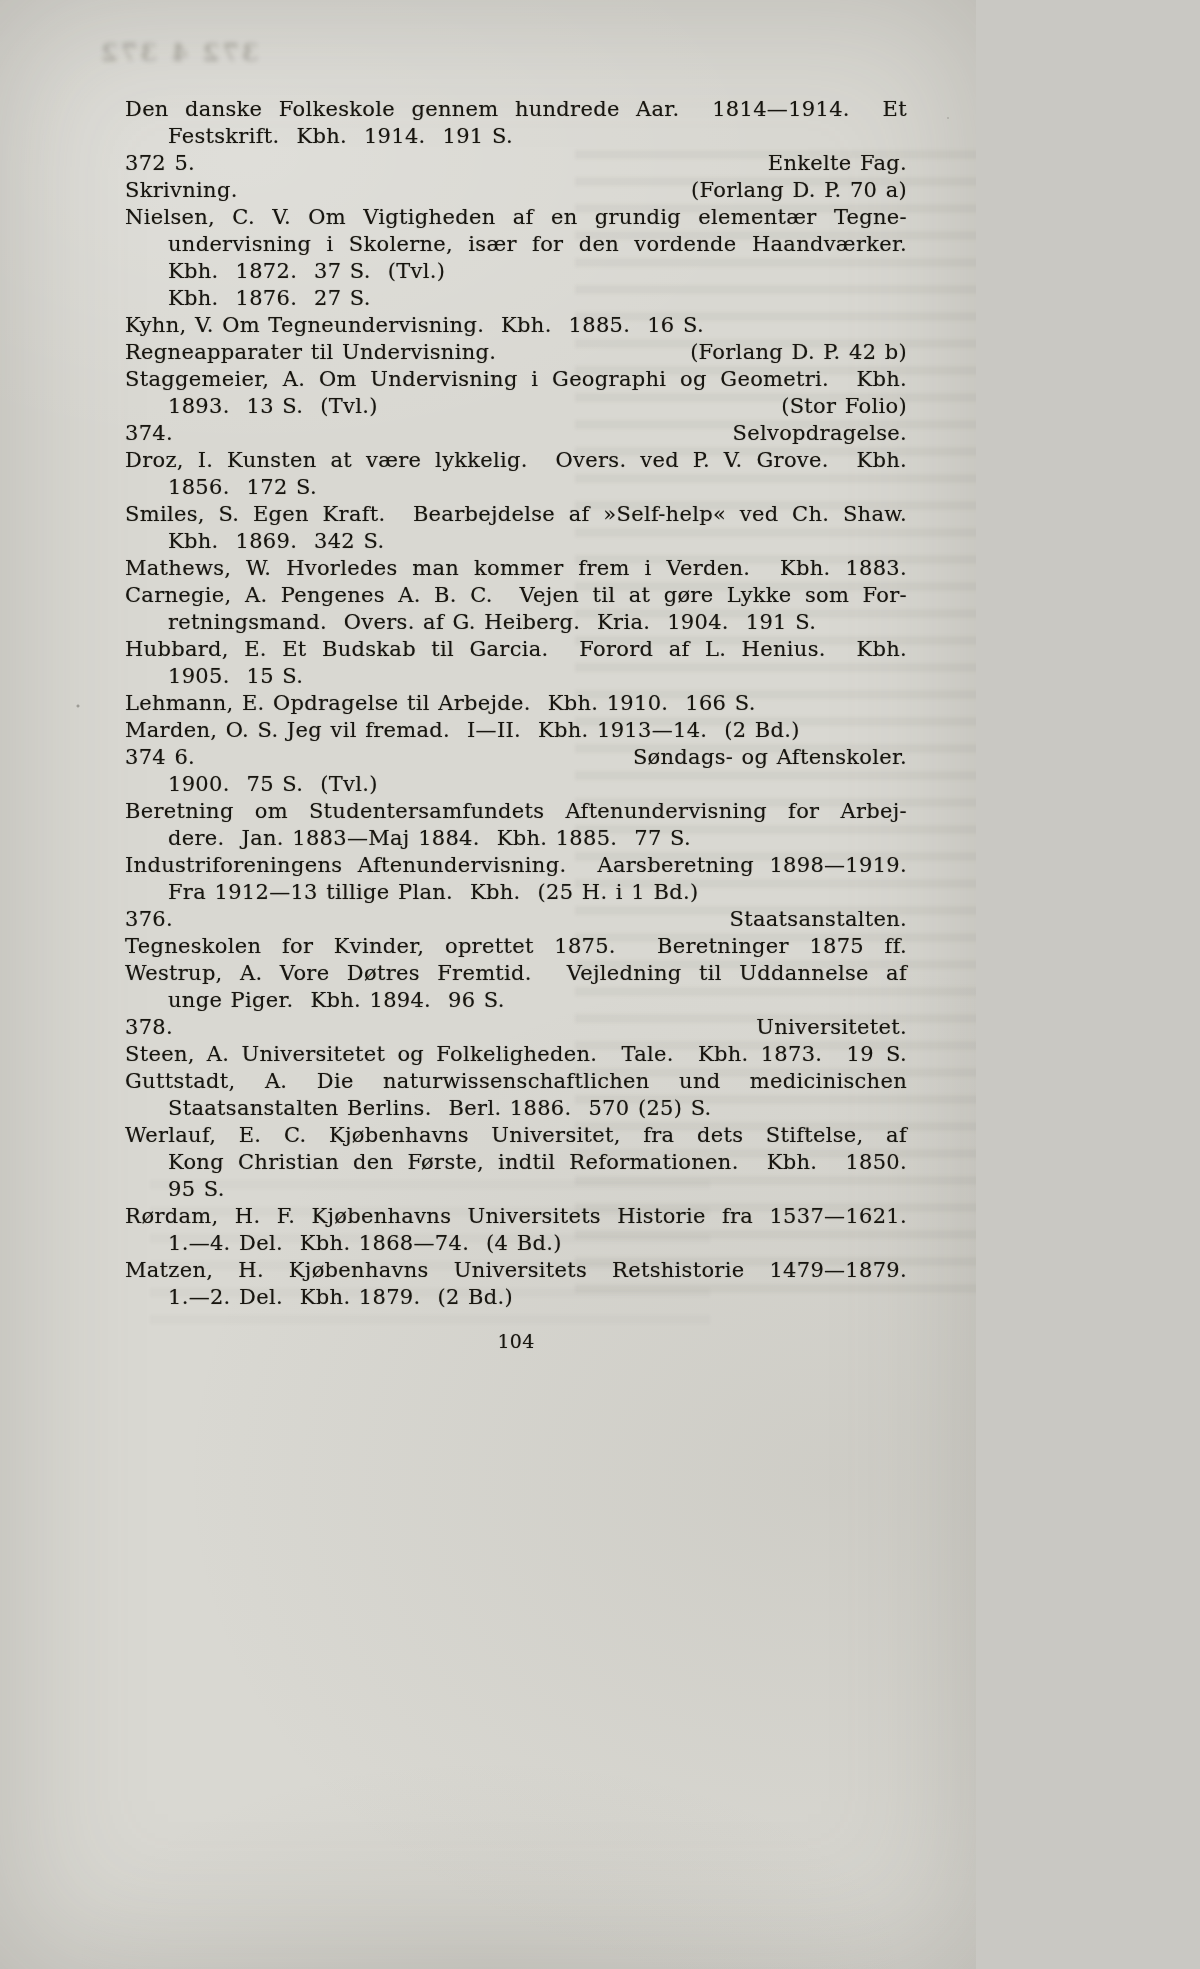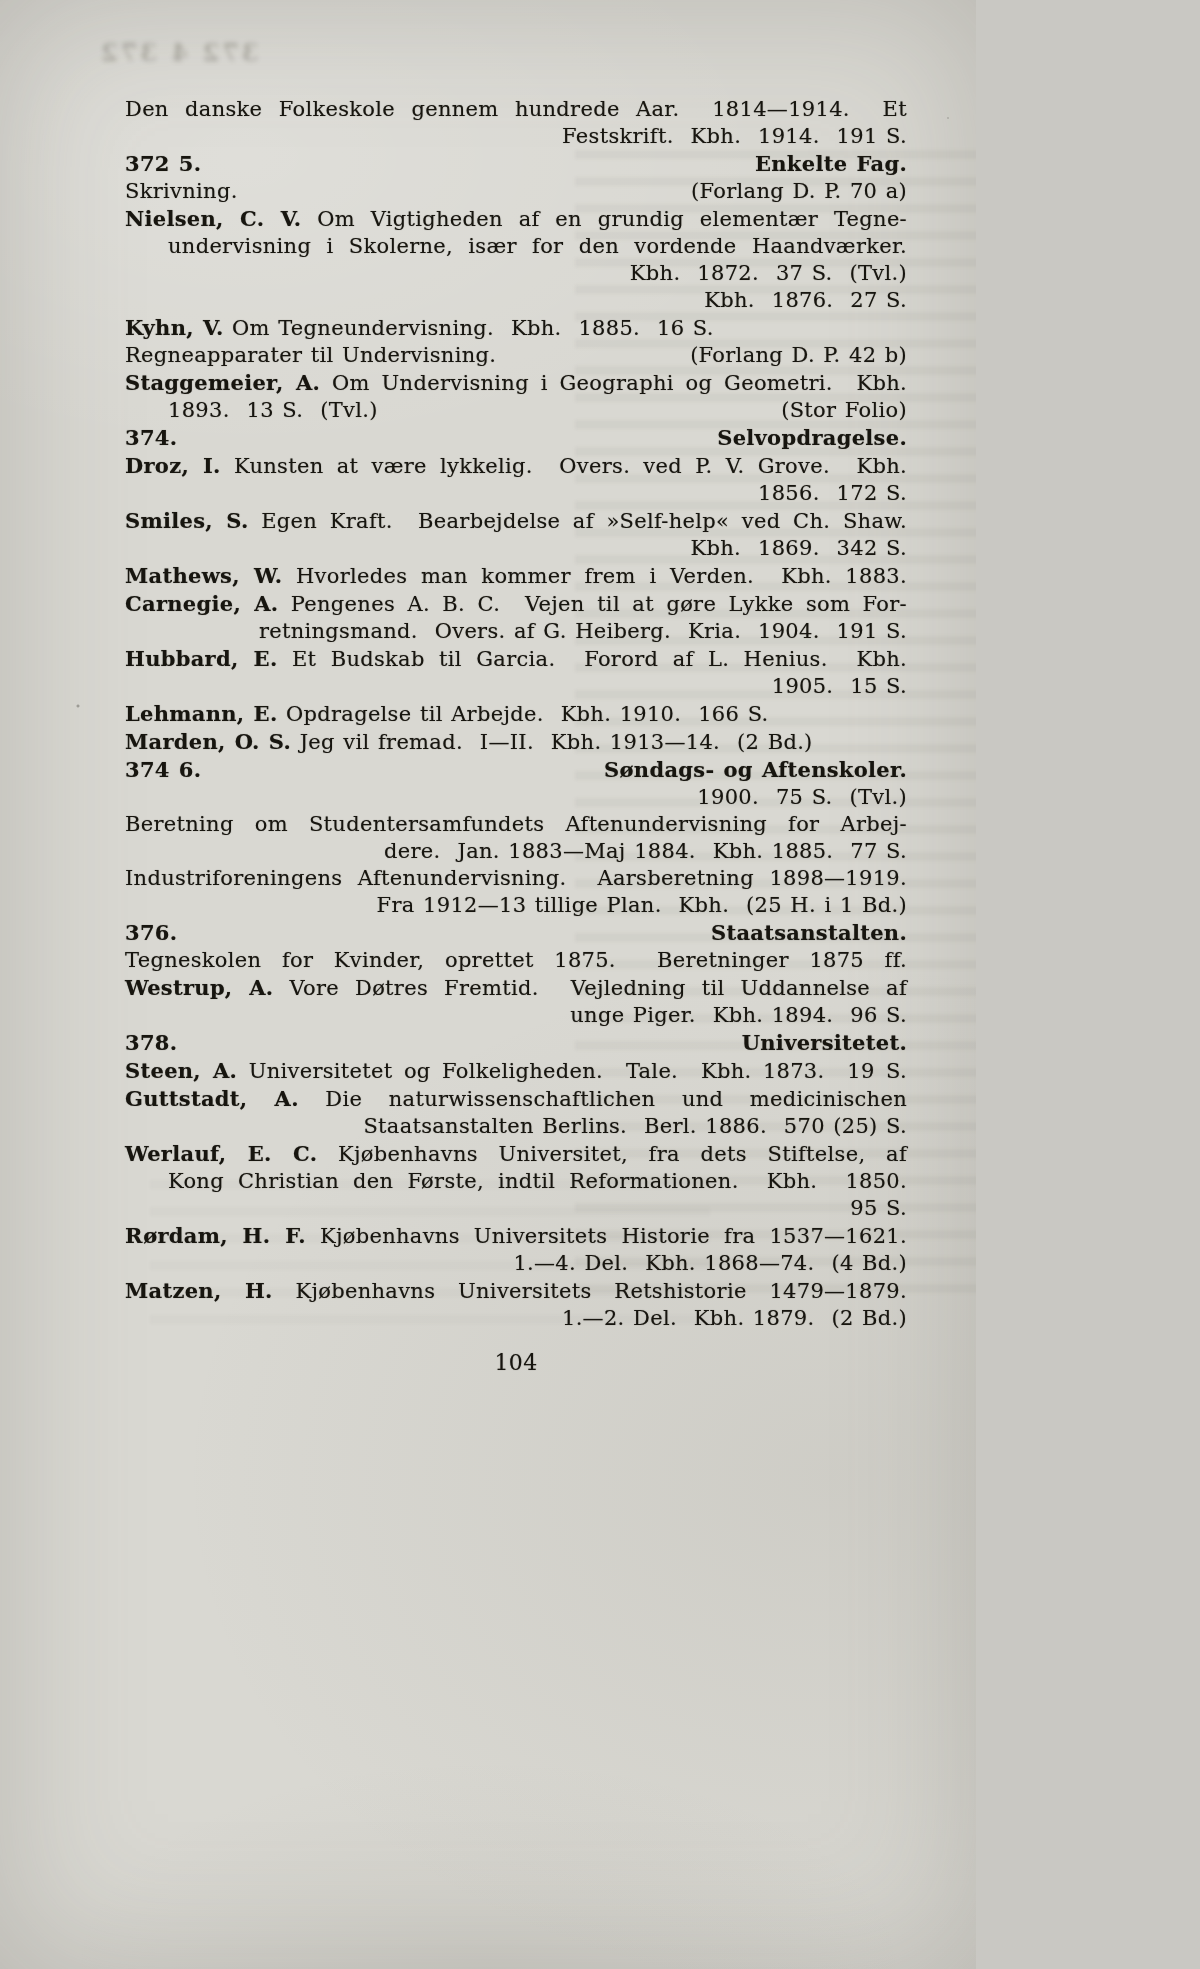--- a/index.html
+++ b/index.html
@@ -61,32 +61,32 @@
     min-height: 27px;
     white-space: pre-wrap;
     text-shadow: 0 0 1px rgba(24,22,16,0.45);
     hyphens: none;
   }
   .line.justify {
     text-align: justify;
     text-align-last: justify;
     text-justify: inter-word;
   }
-  .line.indent { padding-left: 43px; text-align: right; }
+  .line.indent { padding-left: 43px; }
   .line.split {
     display: flex;
     justify-content: space-between;
     align-items: baseline;
   }
   .line.split .left, .line.split .right { white-space: pre; }
-  .bold { font-weight: bold; }
+  .bold { font-weight: normal; }
   .page-number {
     margin-top: 17px;
     text-align: center;
-    font-size: 22px;
+    font-size: 19px;
     text-shadow: 0 0 1px rgba(24,22,16,0.45);
   }
 </style>
 </head>
 <body>
 
 <div class="page">
   <div class="paper-texture"></div>
   <div class="bleedthrough-texture"></div>
   <div class="bleedthrough-texture lower"></div>

